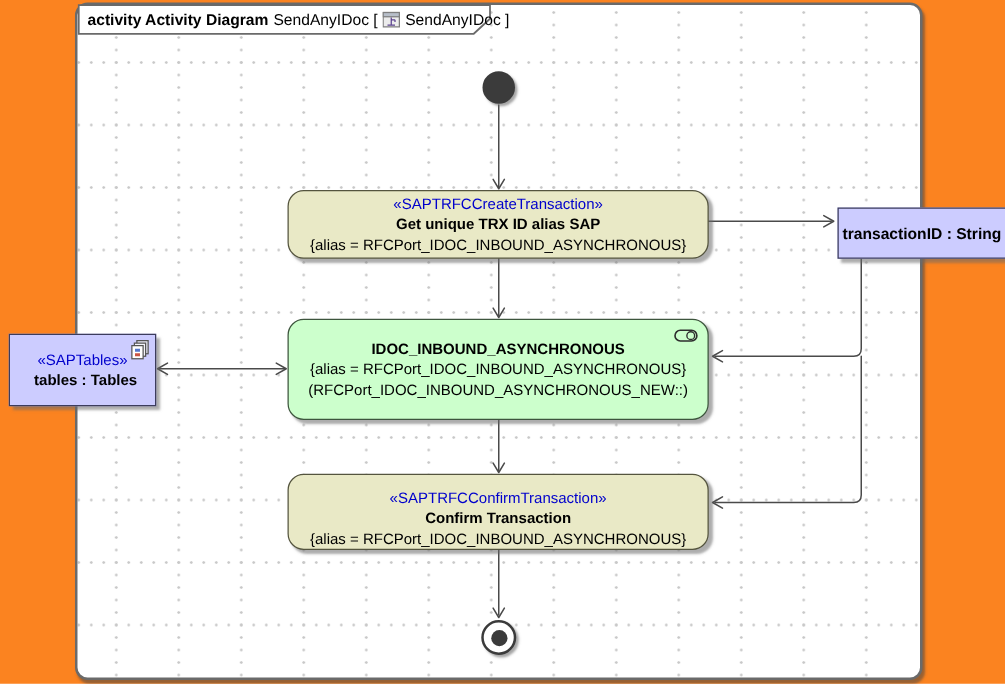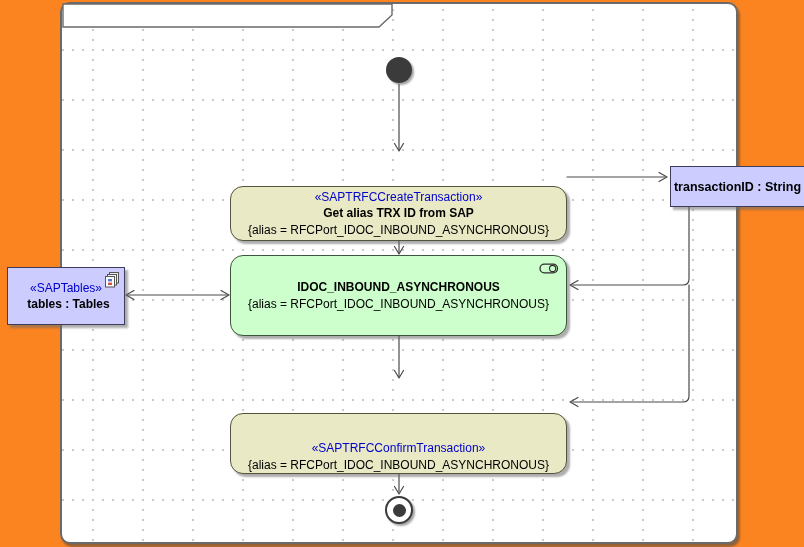--- a/index.html
+++ b/index.html
@@ -27,21 +27,21 @@
   }
   .frame-kind{font-weight:bold;}
   .tab-icon{display:inline-block;width:14px;height:14px;position:relative;top:0;}
   .node{
     position:absolute;width:337px;box-sizing:border-box;
     border:1.3px solid #54543e;border-radius:13px;
     box-shadow:3px 3px 2px rgba(105,105,105,.55);
     display:flex;flex-direction:column;justify-content:center;
     text-align:center;font-size:12px;line-height:16.5px;color:#000;
   }
-  .node-tan{background:#E9E9C6;margin-top:34px;}
+  .node-tan{background:#E9E9C6;}
   .node-green{background:#CCFFCC;border-color:#3d553d;}
   .stereo{color:#0000CC;}
   .node-title{font-weight:bold;}
   .adapter-icon{position:absolute;right:7px;top:6px;width:20px;height:11px;}
   .obj{
     position:absolute;box-sizing:border-box;background:#CCCCFF;border:1.4px solid #3c3c5c;
     box-shadow:3px 3px 2px rgba(105,105,105,.55);font-size:12px;color:#000;
   }
   .obj-transaction{
     left:608px;top:162px;width:135px;height:41px;
@@ -95,40 +95,52 @@
     <path class="ln" d="M627,189 V275 Q627,281 621,281 H510"></path>
     <polyline class="ln" points="516,276.5 508,281 516,285.5"></polyline>
     <path class="ln" d="M627,281 V392 Q627,398 621,398 H510"></path>
     <polyline class="ln" points="516,393.5 508,398 516,402.5"></polyline>
 
     <path class="ln" d="M65,291 H166"></path>
     <polyline class="ln" points="72,286.5 64,291 72,295.5"></polyline>
     <polyline class="ln" points="159,286.5 167,291 159,295.5"></polyline>
   </svg>
 
+  <div class="frame-tab-text">
+    <span class="frame-kind">activity Activity Diagram</span>
+    <span>SendAnyIDoc [</span>
+    <span class="tab-icon"><svg width="14" height="14" viewBox="0 0 14 14">
+          <rect x="0.5" y="1" width="13" height="11.5" fill="#ececec" stroke="#7e7e7e"></rect>
+          <rect x="0.5" y="1" width="13" height="3.4" fill="#b7bec9" stroke="#7e7e7e"></rect>
+          <path d="M7 5 V10.5 M4 11 H10 M7 6.8 H10 M10 6.8 V8.6" stroke="#5c4390" stroke-width="1" fill="none"></path>
+        </svg></span>
+    <span>SendAnyIDoc ]</span>
+  </div>
 
   <div class="initial-node"></div>
 
   <div class="node node-tan" style="left:168px;top:148px;height:55px;">
     <div class="stereo">«SAPTRFCCreateTransaction»</div>
-    <div class="node-title">Get alias TRX ID from SAP</div>
+    <div class="node-title">Get unique TRX ID alias SAP</div>
     <div>{alias = RFCPort_IDOC_INBOUND_ASYNCHRONOUS}</div>
   </div>
 
   <div class="node node-green" style="left:168px;top:251px;height:81px;">
     <span class="adapter-icon"><svg width="20" height="11" viewBox="0 0 20 11">
           <rect x="1" y="1.2" width="17.5" height="8.6" rx="4.3" fill="none" stroke="#2e2e2e" stroke-width="1.3"></rect>
           <circle cx="13.6" cy="5.5" r="3.1" fill="none" stroke="#2e2e2e" stroke-width="1.1"></circle>
         </svg></span>
     <div class="node-title">IDOC_INBOUND_ASYNCHRONOUS</div>
     <div>{alias = RFCPort_IDOC_INBOUND_ASYNCHRONOUS}</div>
+    <div>(RFCPort_IDOC_INBOUND_ASYNCHRONOUS_NEW::)</div>
   </div>
 
   <div class="node node-tan" style="left:168px;top:375px;height:61px;justify-content:flex-end;">
     <div class="stereo">«SAPTRFCConfirmTransaction»</div>
+    <div class="node-title">Confirm Transaction</div>
     <div>{alias = RFCPort_IDOC_INBOUND_ASYNCHRONOUS}</div>
   </div>
 
   <div class="obj obj-transaction">
     <span>transactionID : String</span>
   </div>
 
   <div class="obj obj-tables">
     <span class="copy-icon"><svg width="17" height="16" viewBox="0 0 17 16">
           <rect x="6.5" y="0.5" width="9" height="10.5" fill="#e9e9f6" stroke="#555"></rect>

